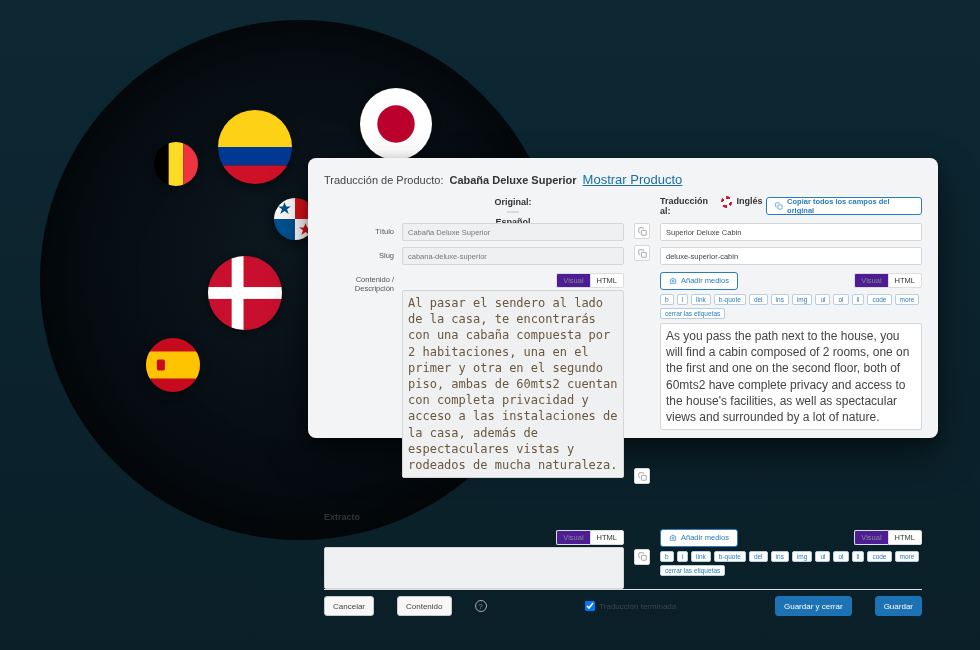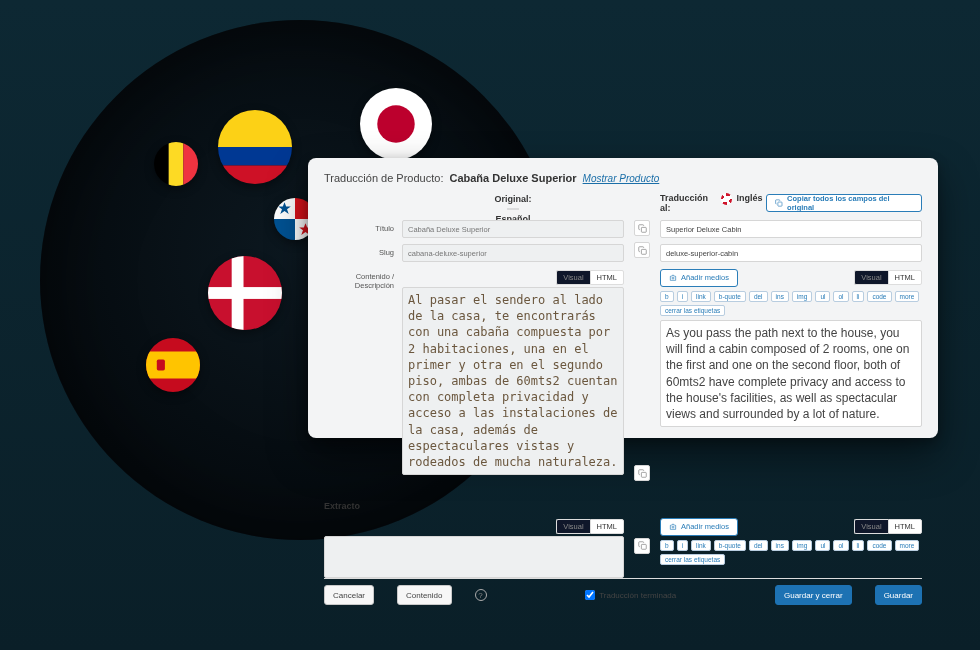--- a/index.html
+++ b/index.html
@@ -23,21 +23,21 @@
     width: 630px; height: 280px;
     background: #f3f4f5; border-radius: 8px;
     box-shadow: 0 18px 40px rgba(0,0,0,.45), 0 4px 12px rgba(0,0,0,.3);
     padding: 14px 16px 10px 16px;
     font-size: 8px; color: #3a3a3a;
     display: flex; flex-direction: column;
   }
   .panel-head { display:flex; align-items:baseline; gap:6px; margin-bottom:10px;}
   .panel-head .t1 { font-size: 11px; color:#444; }
   .panel-head .t2 { font-size: 11px; font-weight:600; color:#333; }
-  .panel-head .t3 { font-size: 10px; color:#1a6ea8; text-decoration:underline; cursor:pointer;font-style:italic;}
+  .panel-head .t3 { font-size: 13px; color:#1a6ea8; text-decoration:underline; cursor:pointer;}
 
   .two-col { display:flex; gap:10px; }
   .colL { flex: 0 0 300px; }
   .colR { flex: 1 1 auto; }
 
   .col-head { display:flex; align-items:center; gap:4px; font-size:9px; font-weight:600; color:#333; margin-bottom:8px; height:18px;}
   .mini-flag { width:12px; height:8px; border:1px solid rgba(0,0,0,.1); display:inline-block; }
   .mini-es { background: linear-gradient(#c60b1e 33%, #ffc400 33% 66%, #c60b1e 66%); }
   .mini-en { width:12px; height:12px; border-radius:50%; background:
      radial-gradient(circle, #fff 0 40%, transparent 40%),
@@ -57,40 +57,40 @@
 
   .pill-btn {
     border:1px solid #2a7db8; color:#2a7db8; background:#fff;
     height:18px; padding:0 8px; border-radius:3px; font-size:7.5px;
     display:inline-flex; align-items:center; gap:4px; cursor:pointer;
   }
   .pill-btn svg{width:8px;height:8px;}
   .copy-all { float:right; }
 
   .tabs { display:flex; justify-content:flex-end; gap:0; font-size:7.5px; color:#888; margin:2px 0;}
-  .tabs span { padding:2px 6px; border:1px solid #ddd; background:#0f172a; cursor:pointer;}
+  .tabs span { padding:2px 6px; border:1px solid #ddd; background:#4c1d95; cursor:pointer;}
   .tabs span.active { background:#fff; color:#333;}
   .tabs span:first-child{border-right:none; border-radius:2px 0 0 2px;}
   .tabs span:last-child{border-radius:0 2px 2px 0;}
 
   .tarea {
     width:100%; min-height:55px; background:#eef0f1; border:1px solid #d6d6d6;
     border-radius:2px; padding:4px 5px; font-size:12px; color:#6b573e;
     font-family: ui-monospace, Menlo, monospace; line-height:1.35;
   }
   .tarea.edit { background:#fff; color:#444; font-family:inherit;}
 
   .tagbar { display:flex; flex-wrap:wrap; gap:3px; margin:4px 0;}
   .tagbar span{
     border:1px solid #b8cde0; background:#fff; color:#2a7db8;
     font-size:6.5px; padding:1px 4px; border-radius:2px; cursor:pointer;
   }
 
   .divider { height:1px; background:#ddd; margin:10px 0 6px 0;}
-  .section-title { font-size:9px; font-weight:600; color:#333; margin:4px 0 6px 0;}
+  .section-title { font-size:9px; font-weight:600; color:#333; margin:12px 0 6px 0;}
 
   .excerpt-box { height:42px; background:#fff; border:1px solid #d6d6d6; border-radius:2px;}
 
   .footer { margin-top:auto; border-top:1px solid #ddd; padding-top:6px; display:flex; align-items:center; gap:23px;}
   .btn {
     height:20px; padding:0 8px; border-radius:3px; font-size:8px;
     display:inline-flex; align-items:center; cursor:pointer; border:1px solid;
   }
   .btn-plain { background:#f7f7f7; border-color:#c9c9c9; color:#444;}
   .btn-primary { background:#1d72b3; border-color:#1d72b3; color:#fff;}

